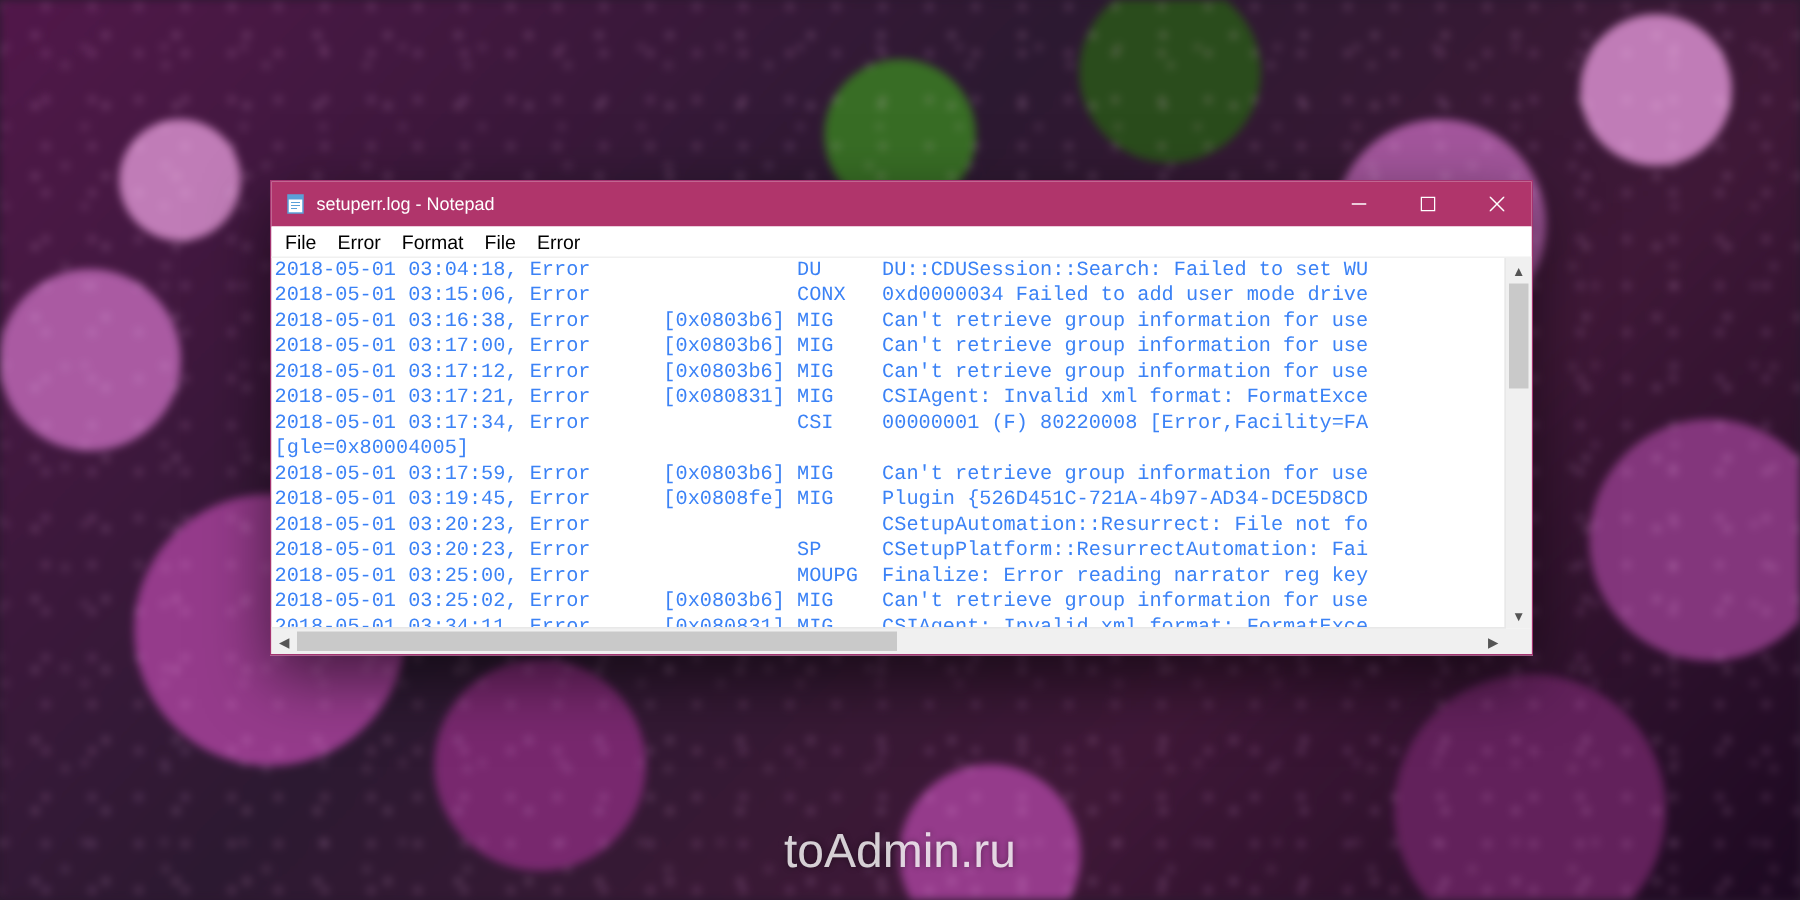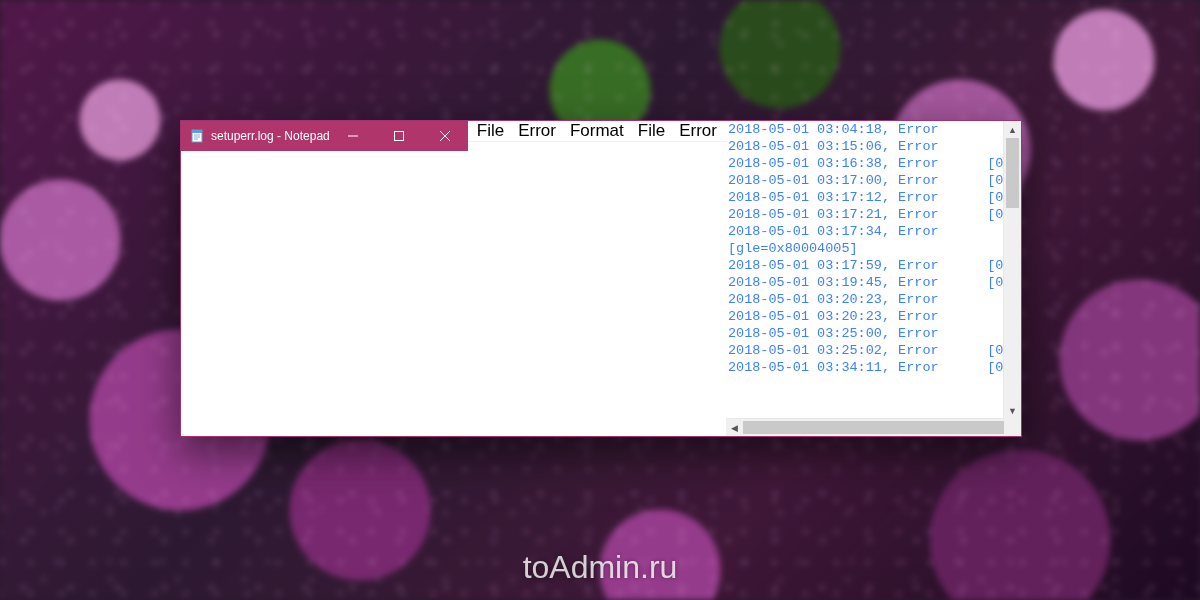--- a/index.html
+++ b/index.html
@@ -69,20 +69,21 @@
   .window {
     position: absolute;
     left: 180px;
     top: 120px;
     width: 840px;
     height: 315px;
     background: #ffffff;
     box-shadow: 0 15px 40px rgba(0,0,0,0.55);
     border: 1px solid #a33370;
     display: flex;
+    flex-direction: column;
   }
 
   .titlebar {
     height: 30px;
     background: #b0356b;
     color: #ffffff;
     display: flex;
     align-items: center;
     font-size: 12px;
     user-select: none;
@@ -114,21 +115,21 @@
     color: #fff;
   }
 
   .menubar {
     height: 20px;
     background: #ffffff;
     border-bottom: 1px solid #f0f0f0;
     display: flex;
     align-items: center;
     padding: 0 2px;
-    font-size: 17px;
+    font-size: 13px;
     color: #000;
     flex: none;
   }
   .menu-item {
     padding: 2px 7px;
     cursor: default;
   }
 
   .content-area {
     flex: 1;

